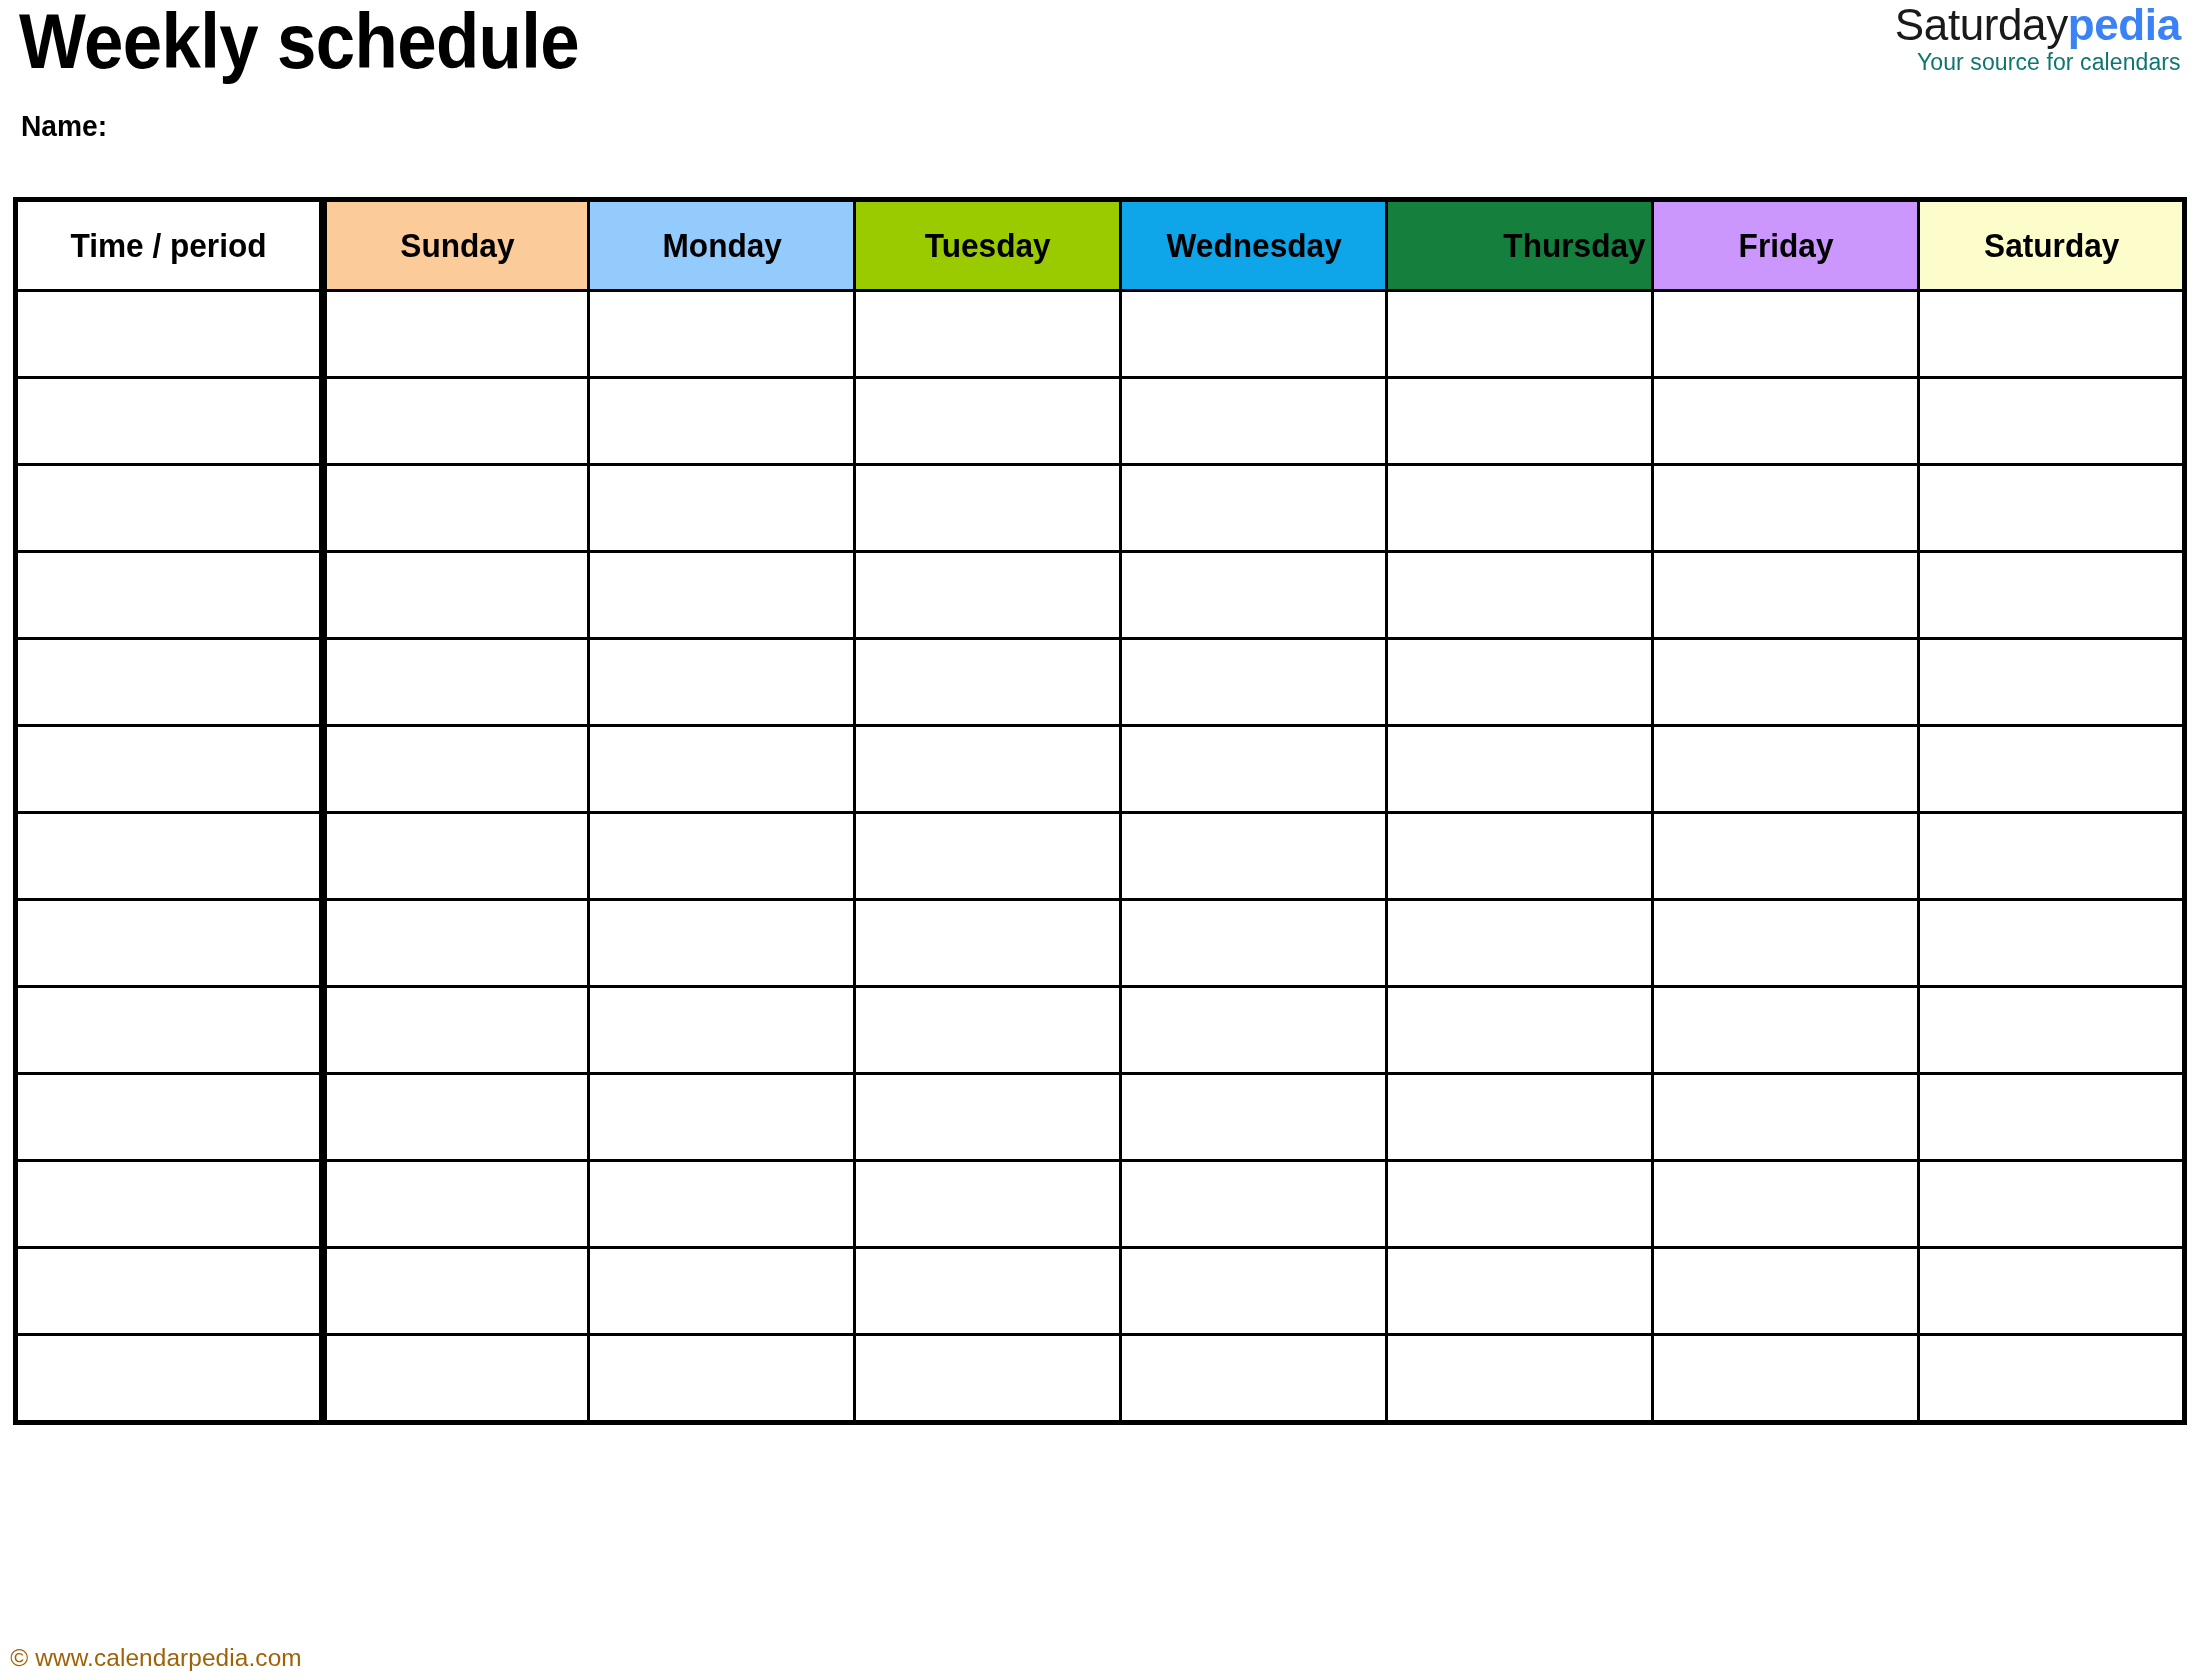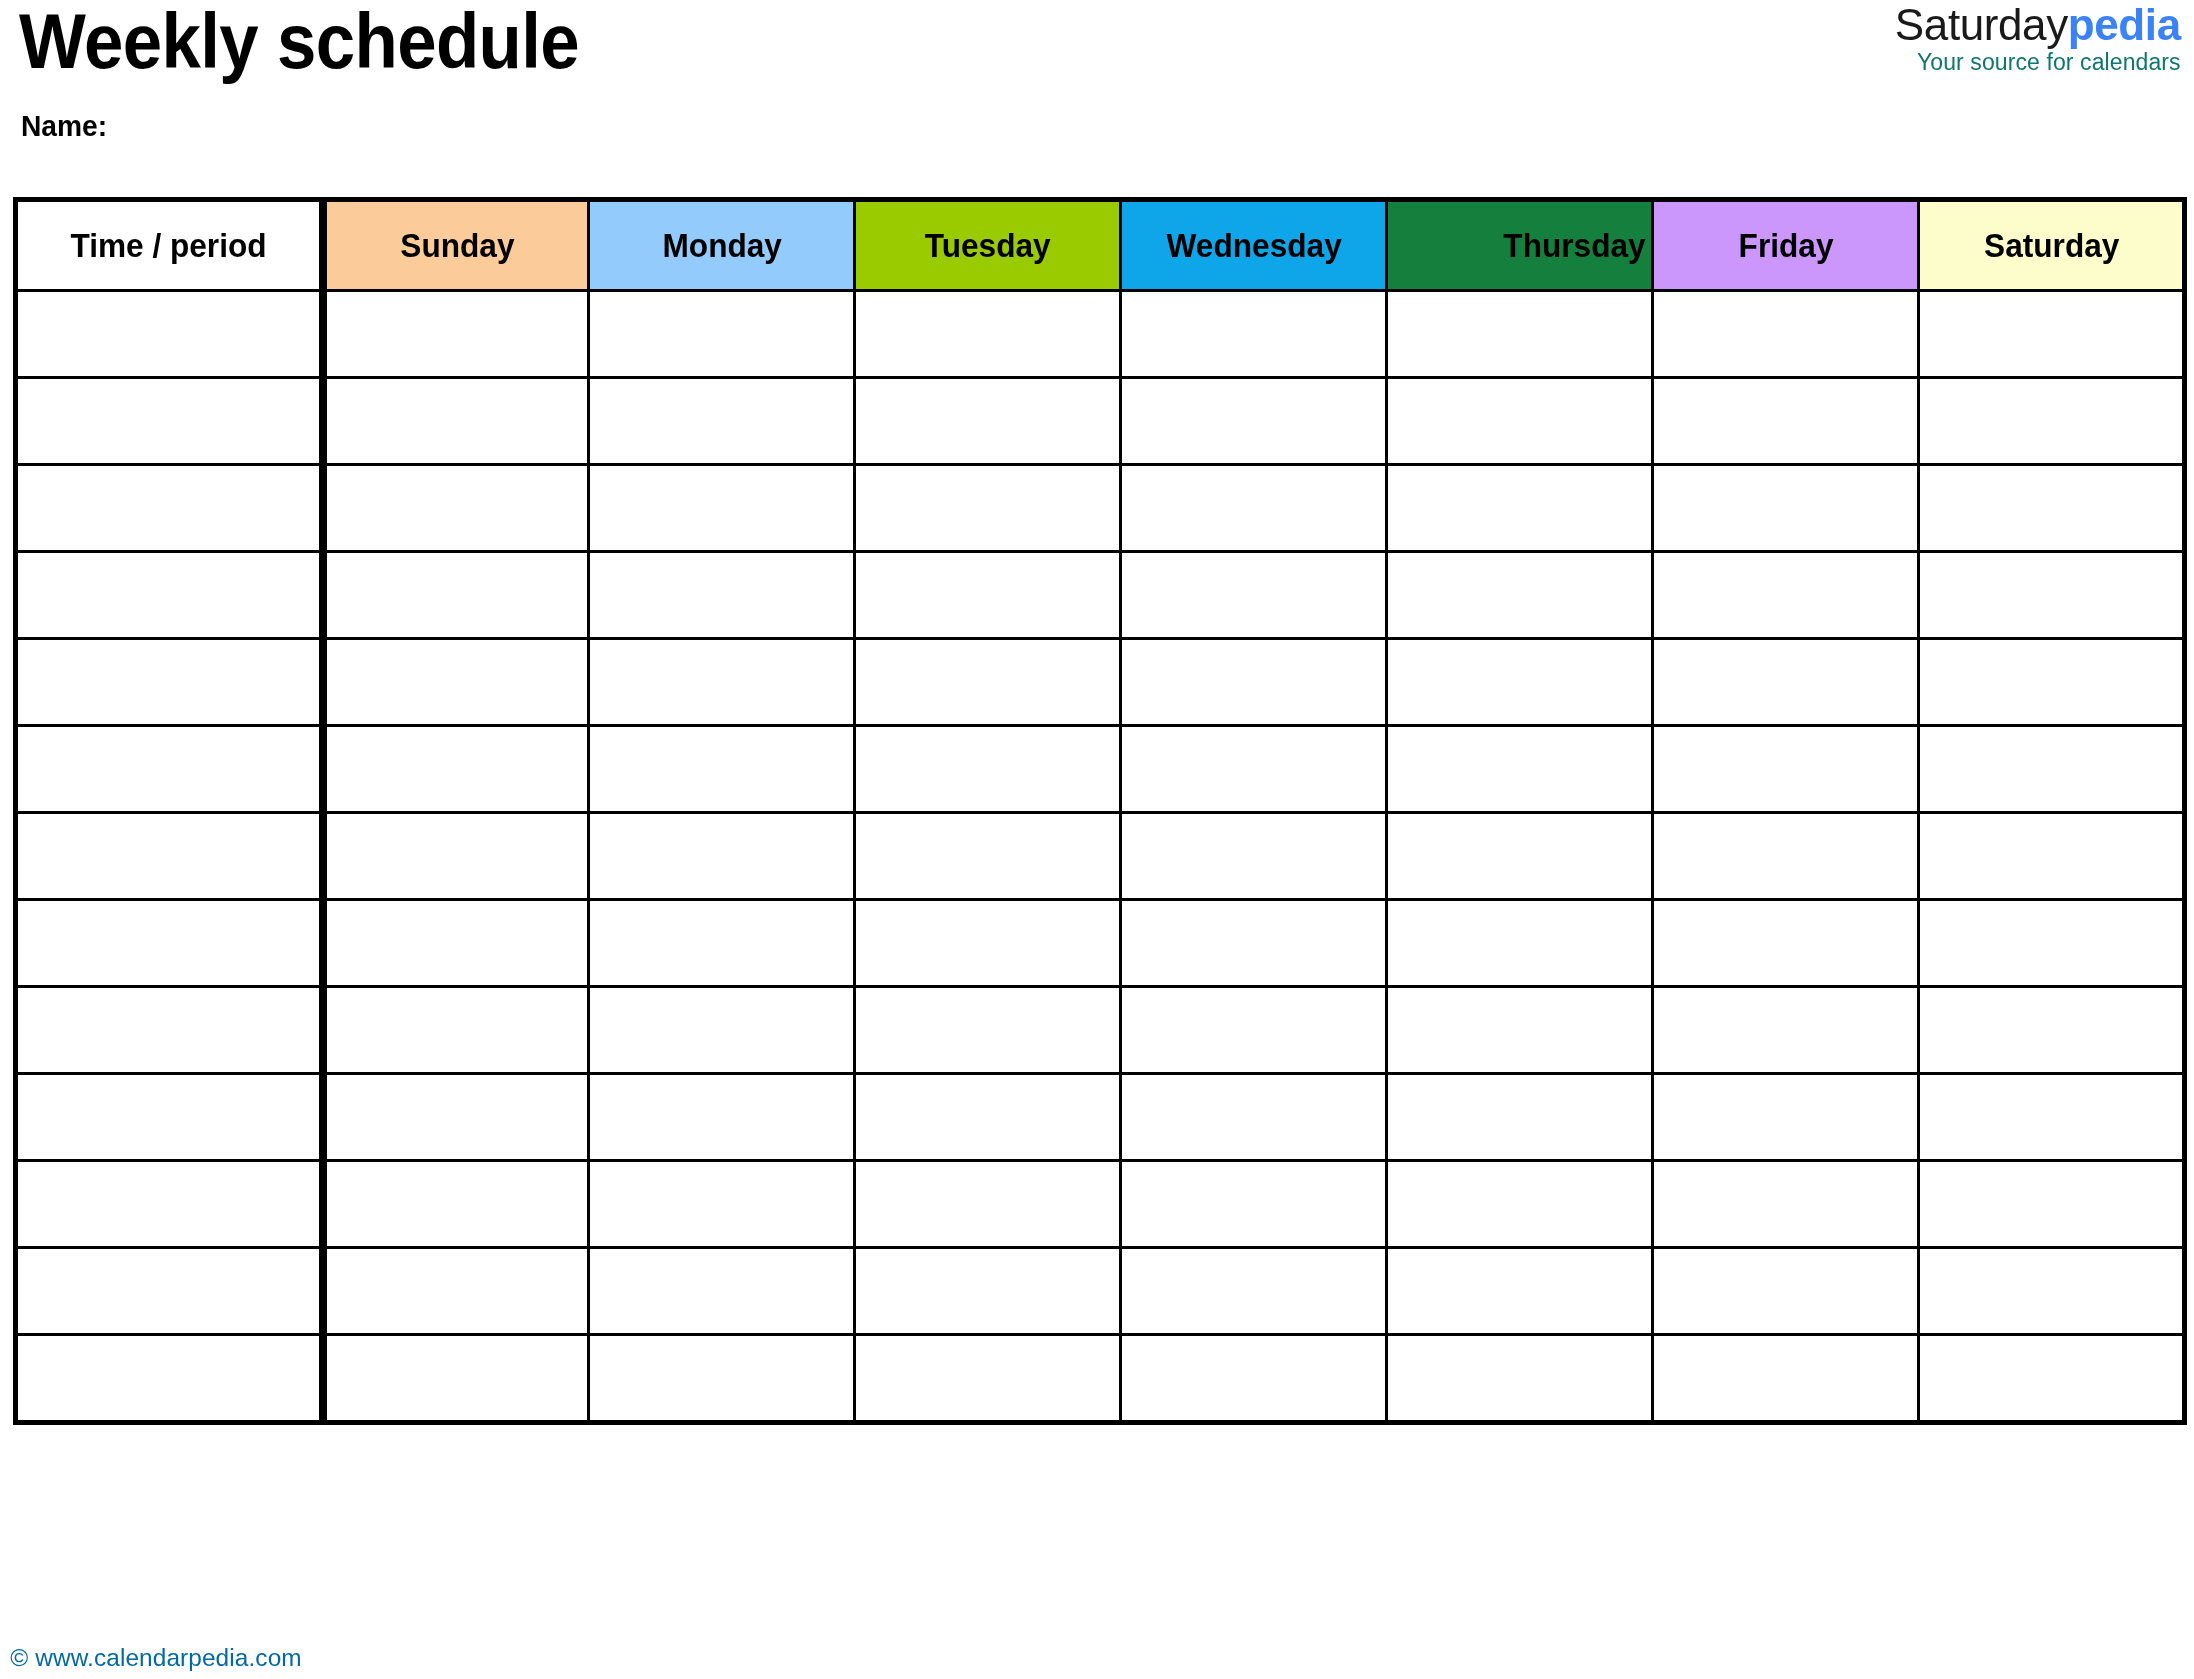--- a/index.html
+++ b/index.html
@@ -148,21 +148,21 @@
   tbody tr:last-child td {
     border-bottom-width: 4.4px;
   }
 
   
   .footer {
     position: absolute;
     left: 10.3px;
     bottom: 7.4px;
     font-size: 24.4px;
-    color: #0369a1;
+    color: #a16207;
     white-space: nowrap;
     letter-spacing: 0.1px;
   }
 </style>
 </head>
 <body>
 
 <div class="page">
 
   <div class="top-band">

